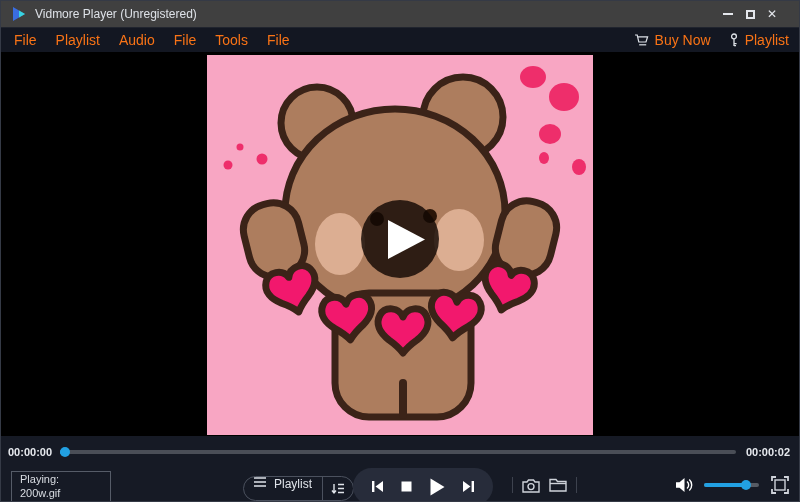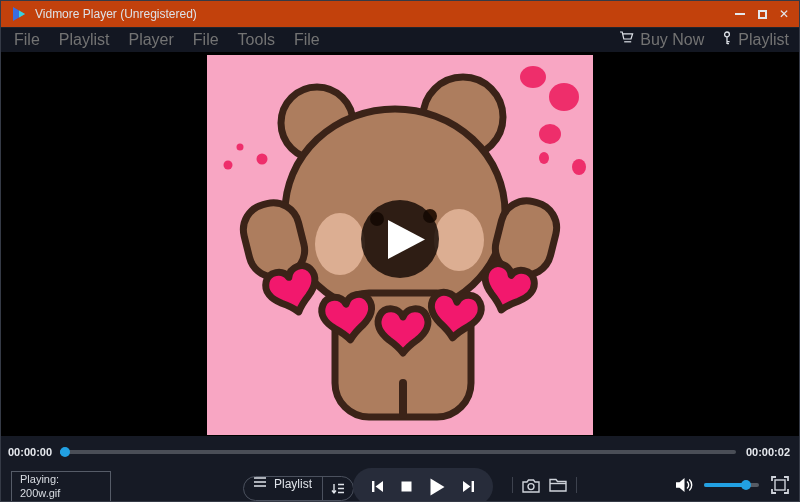--- a/index.html
+++ b/index.html
@@ -3,42 +3,42 @@
 <meta charset="utf-8">
 <style>
   * { margin:0; padding:0; box-sizing:border-box; }
   body { background:#2b2b2b; font-family:"Liberation Sans", sans-serif; }
   .window {
     position:relative; width:800px; height:502px; background:#000;
     color:#e4e7ec; overflow:hidden; border:1px solid #353a46;
   }
   
   .titlebar {
-    height:27px; background:#c2410c; display:flex; align-items:center;
-    padding:0 8px 0 10px; border-bottom:1px solid #20242e;
+    height:27px; background:#404040; display:flex; align-items:center;
+    padding:0 20px 0 10px; border-bottom:1px solid #20242e;
   }
   .logo { width:16px; height:16px; flex:0 0 auto; }
   .title-text { margin-left:8px; font-size:12px; color:#dde1e7; }
   .win-controls { margin-left:auto; display:flex; align-items:center; gap:8px; }
   .win-btn {
     width:14px; height:16px; display:flex; align-items:center; justify-content:center;
     color:#e4e7ec; cursor:default;
   }
   .min-glyph { display:block; width:10px; height:2px; background:#e4e7ec; }
   .max-glyph { display:block; width:9px; height:9px; border:2px solid #e4e7ec; }
   .close-glyph { font-size:12px; line-height:1; }
   
   .menubar {
     height:24px; background:#131722; display:flex; align-items:center;
-    padding:0 10px 0 13px; font-size:16px; color:#737373;
+    padding:0 10px 0 13px; font-size:14px; color:#f97316;
   }
   .menu-items { display:flex; gap:19px; }
   .menu-item { cursor:default; }
   .menu-right { margin-left:auto; display:flex; align-items:center; gap:18px; }
-  .menu-link { display:flex; align-items:flex-start; gap:6px; }
+  .menu-link { display:flex; align-items:center; gap:6px; }
   .menu-link svg { display:block; }
   
   .video-area {
     position:absolute; left:0; right:0; top:51px; height:386px;
     background:#000; display:flex; align-items:center; justify-content:center;
   }
   .video-image svg { display:block; }
   
   .controlbar {
     position:absolute; left:0; right:0; bottom:0; height:65px; background:#161a25;
@@ -107,21 +107,21 @@
       <span class="win-btn">
           <span class="close-glyph">✕</span>
         </span>
     </div>
   </div>
 
   <div class="menubar">
     <div class="menu-items">
       <span class="menu-item">File</span>
       <span class="menu-item">Playlist</span>
-      <span class="menu-item">Player</span>
+      <span class="menu-item">Audio</span>
       <span class="menu-item">File</span>
       <span class="menu-item">Tools</span>
       <span class="menu-item">File</span>
     </div>
     <div class="menu-right">
       <span class="menu-link">
         <svg width="15" height="13" viewBox="0 0 15 13">
           <path d="M1,1 h2.2 l1.6,7 h7.2 l1.6,-5.2 H4" fill="none" stroke="#dde1e7" stroke-width="1.2"></path>
           <path d="M5.2,10.8 h7" fill="none" stroke="#dde1e7" stroke-width="1.2"></path>
         </svg>

